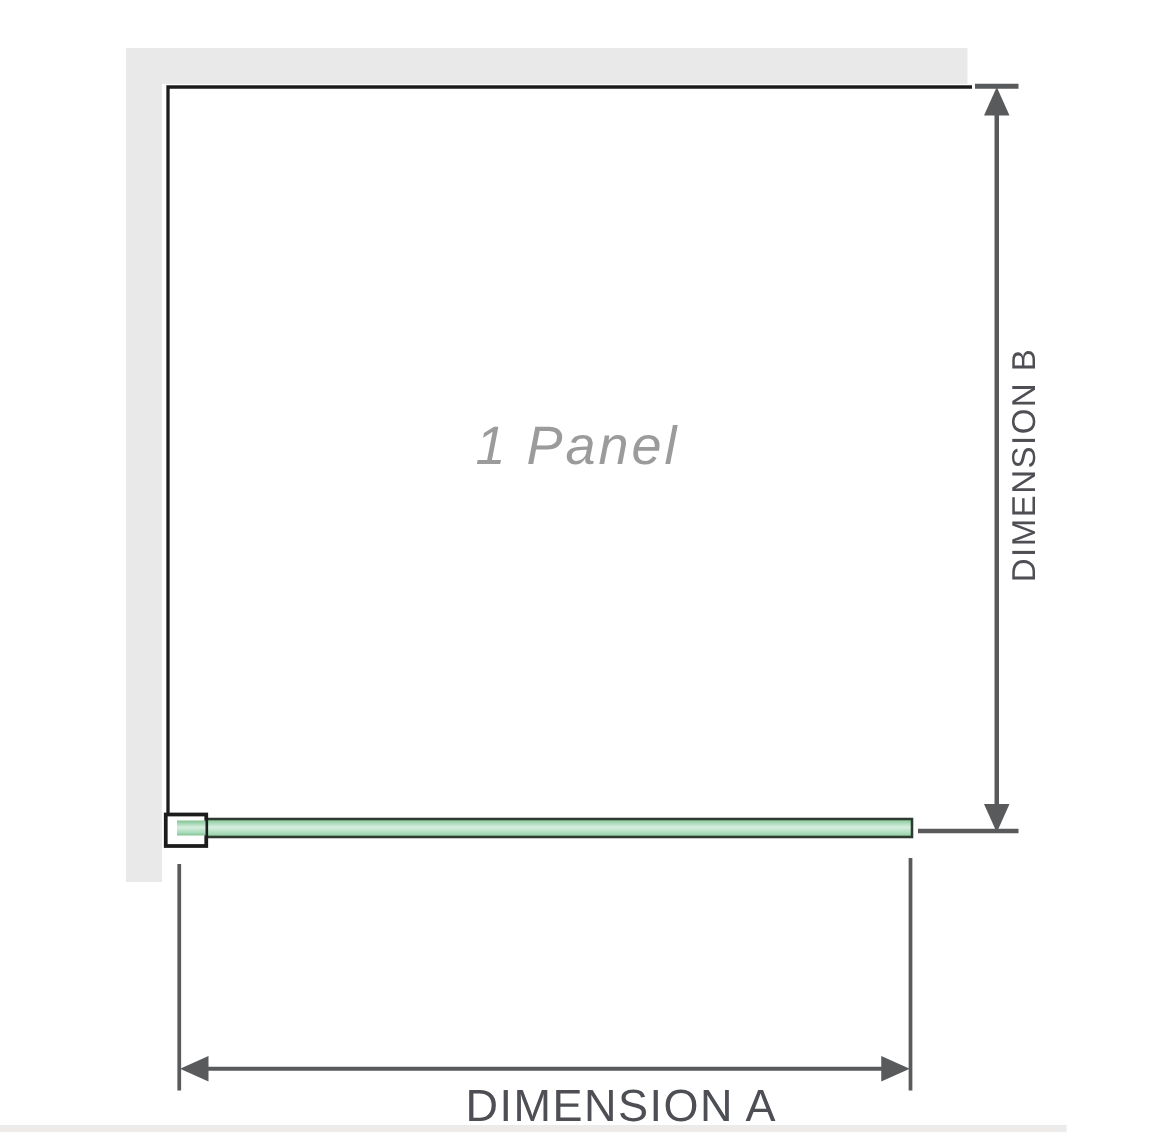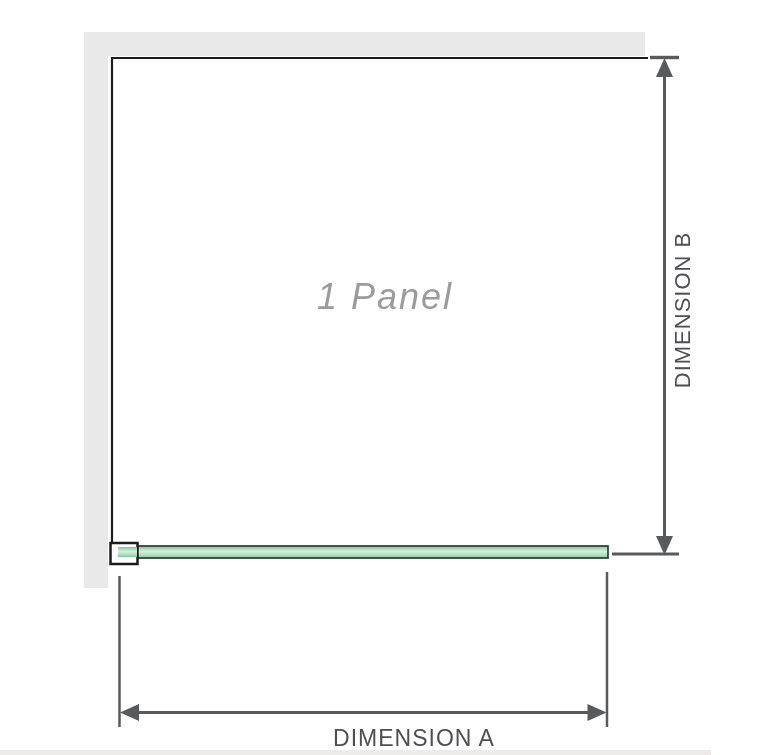--- a/index.html
+++ b/index.html
@@ -24,23 +24,23 @@
   }
   .canvas svg{position:absolute;left:0;top:0;}
   .label{position:absolute;color:var(--label-gray);white-space:nowrap;}
   .label-panel{
     left:235px;top:274px;width:300px;height:46px;
     text-align:center;line-height:46px;
     font-size:36px;font-style:italic;font-weight:400;
     letter-spacing:2px;color:var(--panel-text-gray);
   }
   .label-dim-a{
-    left:284px;top:723px;width:260px;height:30px;
-    text-align:center;line-height:30px;
-    font-size:23px;letter-spacing:1px;
+    left:258px;top:723px;width:260px;height:30px;
+    text-align:right;line-height:30px;
+    font-size:30px;letter-spacing:1px;
   }
   .label-dim-b{
     left:573px;top:296px;width:220px;height:28px;
     text-align:center;line-height:28px;
     font-size:22px;letter-spacing:1px;
     transform:rotate(-90deg);
     transform-origin:50% 50%;
   }
 </style>
 </head>

